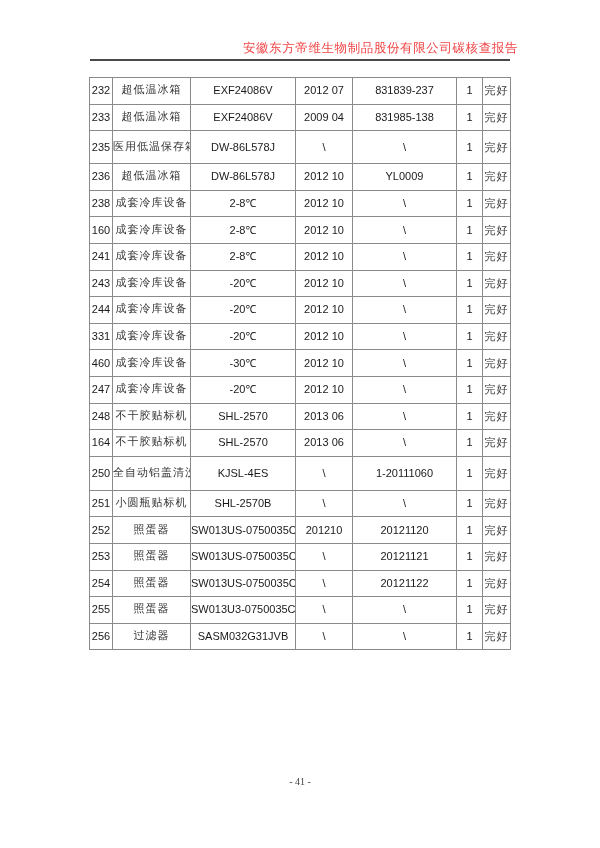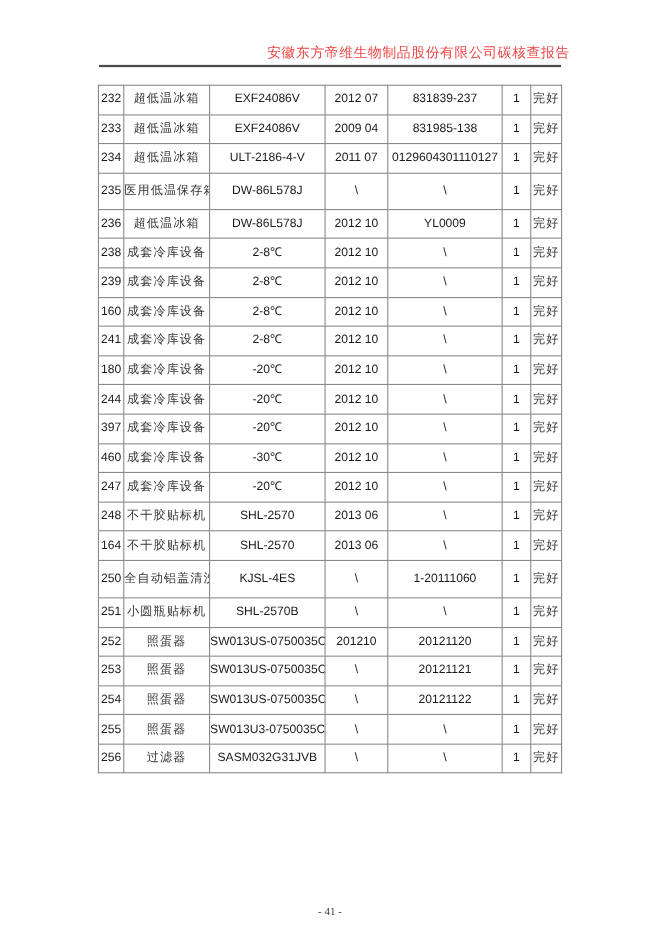--- a/index.html
+++ b/index.html
@@ -9,26 +9,26 @@
                  text-align: right; font-family: "DejaVu Serif", serif; font-size: 12.5px;
                  letter-spacing: 0.6px; color: #ef4444; }
   .header-rule { position: absolute; left: 90px; top: 59px; width: 420px; height: 2px; background: #4a4a4a; }
   table.equip { position: absolute; left: 89px; top: 56px; border-collapse: collapse;
                 table-layout: fixed; width: 421px; margin-top: 21px; }
   table.equip td { border: 1px solid #8a8a8a; padding: 0; text-align: center; vertical-align: middle;
                    font-size: 11px; line-height: 13px; overflow: hidden; white-space: nowrap; }
   table.equip tr { height: 26.6px; }
   table.equip tr.tall { height: 33px; }
   td.c-no { font-family: "Liberation Sans", sans-serif; font-size: 12px; text-align: left; padding-left: 1px; }
-  td.c-name { font-family: Liberation Sans, sans-serif; font-size: 11px; letter-spacing: 1px; color: #333; white-space: normal; }
+  td.c-name { font-family: Liberation Mono, monospace; font-size: 11px; letter-spacing: 1px; color: #333; white-space: normal; }
   td.c-model, td.c-date, td.c-serial { font-family: "Liberation Sans", sans-serif; font-size: 11.5px; }
   td.c-qty { font-family: "Liberation Sans", sans-serif; font-size: 11.5px; }
   td.c-status { font-family: Liberation Sans, sans-serif; font-size: 11px; color: #333; letter-spacing: 1px; }
   .page-number { position: absolute; left: 250px; top: 776px; width: 100px; text-align: center;
-                 font-family: "Liberation Serif", serif; font-size: 10px; color: #444; margin-top: 48px; }
+                 font-family: "Liberation Serif", serif; font-size: 10px; color: #444; }
 </style>
 </head>
 <body>
 
 <div class="page-header">安徽东方帝维生物制品股份有限公司碳核查报告</div>
 <div class="header-rule"></div>
 
 <table class="equip">
   <colgroup>
     <col style="width:23px">
@@ -51,29 +51,20 @@
       </tr>
       <tr>
         <td class="c-no">233</td>
         <td class="c-name">超低温冰箱</td>
         <td class="c-model">EXF24086V</td>
         <td class="c-date">2009 04</td>
         <td class="c-serial">831985-138</td>
         <td class="c-qty">1</td>
         <td class="c-status">完好</td>
       </tr>
-      <tr>
-        <td class="c-no">234</td>
-        <td class="c-name">超低温冰箱</td>
-        <td class="c-model">ULT-2186-4-V</td>
-        <td class="c-date">2011 07</td>
-        <td class="c-serial">0129604301110127</td>
-        <td class="c-qty">1</td>
-        <td class="c-status">完好</td>
-      </tr>
       <tr class="tall" style="height: 33px;">
         <td class="c-no">235</td>
         <td class="c-name">医用低温保存箱</td>
         <td class="c-model">DW-86L578J</td>
         <td class="c-date">\</td>
         <td class="c-serial">\</td>
         <td class="c-qty">1</td>
         <td class="c-status">完好</td>
       </tr>
       <tr>
@@ -88,66 +79,57 @@
       <tr>
         <td class="c-no">238</td>
         <td class="c-name">成套冷库设备</td>
         <td class="c-model">2-8℃</td>
         <td class="c-date">2012 10</td>
         <td class="c-serial">\</td>
         <td class="c-qty">1</td>
         <td class="c-status">完好</td>
       </tr>
       <tr>
-        <td class="c-no">239</td>
+        <td class="c-no">160</td>
         <td class="c-name">成套冷库设备</td>
         <td class="c-model">2-8℃</td>
         <td class="c-date">2012 10</td>
         <td class="c-serial">\</td>
         <td class="c-qty">1</td>
         <td class="c-status">完好</td>
       </tr>
       <tr>
-        <td class="c-no">160</td>
+        <td class="c-no">241</td>
         <td class="c-name">成套冷库设备</td>
         <td class="c-model">2-8℃</td>
         <td class="c-date">2012 10</td>
         <td class="c-serial">\</td>
         <td class="c-qty">1</td>
         <td class="c-status">完好</td>
       </tr>
       <tr>
-        <td class="c-no">241</td>
-        <td class="c-name">成套冷库设备</td>
-        <td class="c-model">2-8℃</td>
-        <td class="c-date">2012 10</td>
-        <td class="c-serial">\</td>
-        <td class="c-qty">1</td>
-        <td class="c-status">完好</td>
-      </tr>
-      <tr>
-        <td class="c-no">180</td>
+        <td class="c-no">243</td>
         <td class="c-name">成套冷库设备</td>
         <td class="c-model">-20℃</td>
         <td class="c-date">2012 10</td>
         <td class="c-serial">\</td>
         <td class="c-qty">1</td>
         <td class="c-status">完好</td>
       </tr>
       <tr>
         <td class="c-no">244</td>
         <td class="c-name">成套冷库设备</td>
         <td class="c-model">-20℃</td>
         <td class="c-date">2012 10</td>
         <td class="c-serial">\</td>
         <td class="c-qty">1</td>
         <td class="c-status">完好</td>
       </tr>
       <tr>
-        <td class="c-no">397</td>
+        <td class="c-no">331</td>
         <td class="c-name">成套冷库设备</td>
         <td class="c-model">-20℃</td>
         <td class="c-date">2012 10</td>
         <td class="c-serial">\</td>
         <td class="c-qty">1</td>
         <td class="c-status">完好</td>
       </tr>
       <tr>
         <td class="c-no">460</td>
         <td class="c-name">成套冷库设备</td>

